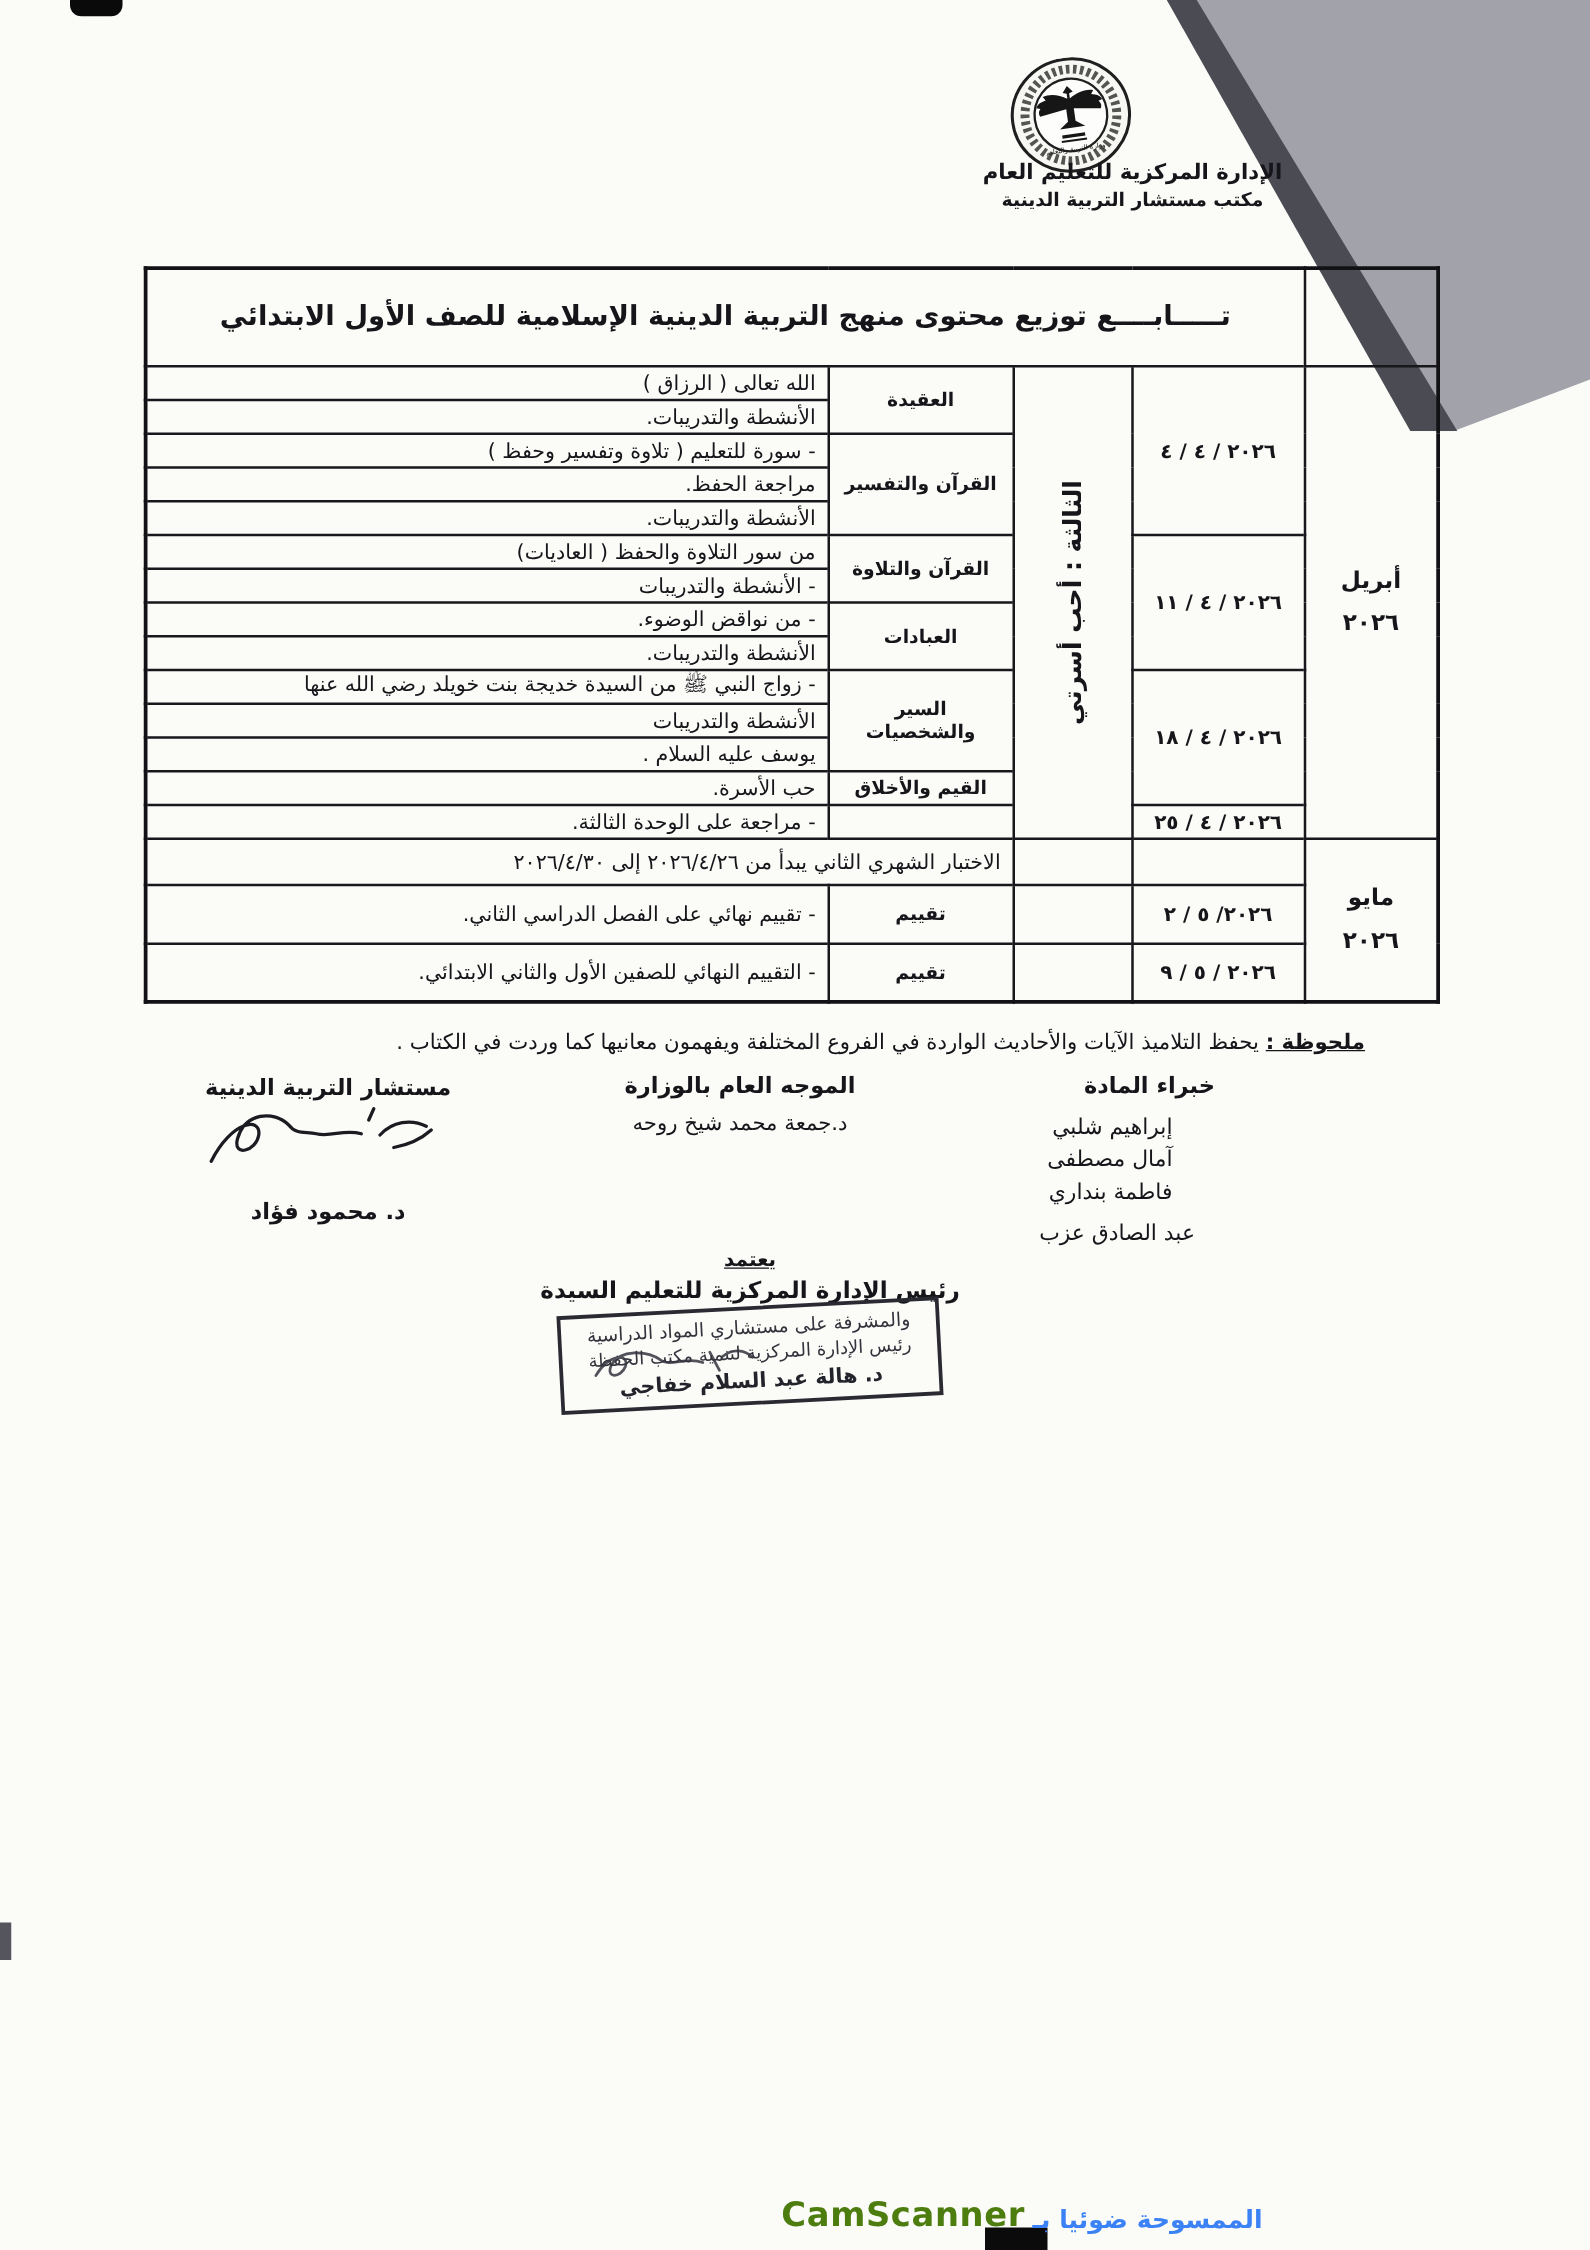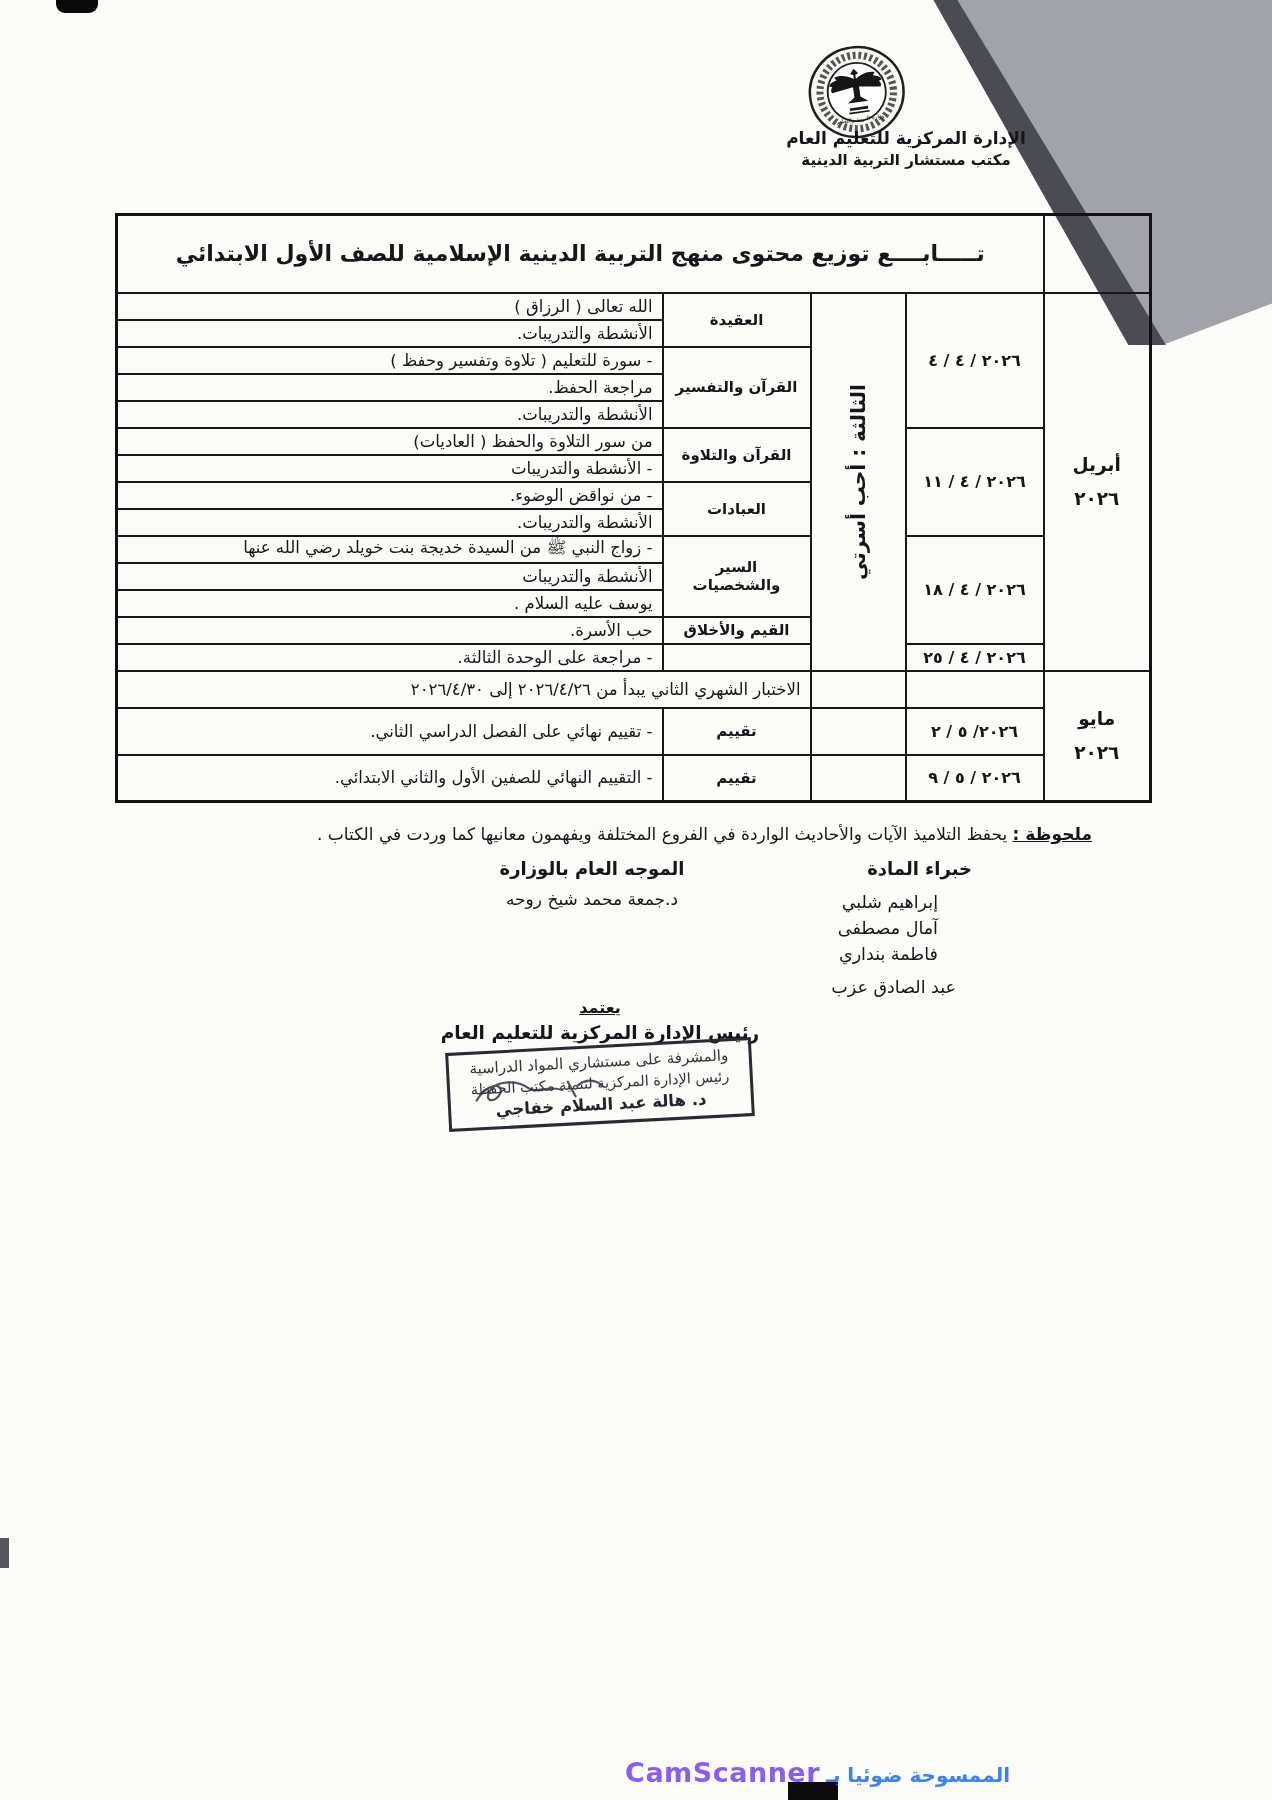--- a/index.html
+++ b/index.html
@@ -66,21 +66,21 @@
   .stamp-box { position:relative; margin:2px auto 0; width:306px; border:3px solid #2a2a33;
       transform:rotate(-3deg); padding:5px 8px 7px; color:#33333c; }
   .stamp-box .s1 { font-size:15px; }
   .stamp-box .s2 { font-size:14.5px; margin-top:4px; }
   .stamp-box .s3 { font-size:16.5px; font-weight:bold; margin-top:4px; color:#23232b; }
   .stamp-scribble { position:absolute; left:18px; top:22px; pointer-events:none; }
 
   
   .scan-text { position:absolute; right:262px; top:1763px; font-size:20px; font-weight:bold; color:#3b82f6; }
   .camscanner { position:absolute; right:452px; top:1757px; font-size:27px; font-weight:bold;
-      color:#8b5cf6; letter-spacing:.5px; direction:ltr; font-family:"DejaVu Sans", sans-serif; }
+      color:#4d7c0f; letter-spacing:.5px; direction:ltr; font-family:"DejaVu Sans", sans-serif; }
 </style>
 </head>
 <body>
 
 <div class="page">
 
   <div class="corner-fold">
     <div class="gray"></div>
     <div class="dark"></div>
   </div>
@@ -196,39 +196,46 @@
       <td class="date">٢٠٢٦ / ٥ / ٩</td>
       <td></td>
       <td class="cat">تقييم</td>
       <td class="content">- التقييم النهائي للصفين الأول والثاني الابتدائي.</td>
     </tr>
   </tbody>
     </table>
 
   <div class="note"><span class="lbl">ملحوظة :</span><span> يحفظ التلاميذ الآيات والأحاديث الواردة في الفروع  المختلفة ويفهمون معانيها كما وردت في الكتاب .</span></div>
 
+  <div class="sig-advisor">
+    <div class="t">مستشار التربية الدينية</div>
+    <svg width="215" height="72" viewBox="0 0 215 72">
+      <path d="M14,48 C30,16 54,12 52,27 C50,40 31,45 35,30 C41,9 64,7 76,19 C82,27 90,24 98,26 C110,29 120,22 134,26 M140,15 L144,6 M149,27 C159,16 174,14 186,20 M190,23 C181,31 171,35 160,37" fill="none" stroke="#1b1b22" stroke-width="2.6" stroke-linecap="round"></path>
+    </svg>
+    <div class="n">د. محمود فؤاد</div>
+  </div>
 
   <div class="sig-inspector">
     <div class="t">الموجه العام  بالوزارة</div>
     <div class="n">د.جمعة محمد شيخ روحه</div>
   </div>
 
   <div class="sig-experts">
     <div class="t">خبراء المادة</div>
     <ul>
       <li>إبراهيم شلبي</li>
       <li>آمال مصطفى</li>
       <li>فاطمة بنداري</li>
       <li>عبد الصادق عزب</li>
     </ul>
   </div>
 
   <div class="approval">
     <div class="adopt">يعتمد</div>
-    <div class="chief">رئيس الإدارة المركزية للتعليم العام</div>
+    <div class="chief">رئيس الإدارة المركزية للتعليم السيدة</div>
     <div class="stamp-box">
       <div class="s1">والمشرفة على مستشاري المواد الدراسية</div>
       <div class="s2">رئيس الإدارة المركزية لتنمية مكتب الحفظة</div>
       <div class="s3">د. هالة عبد السلام خفاجي</div>
       <svg class="stamp-scribble" width="140" height="34" viewBox="0 0 140 34">
         <path d="M8,24 C20,6 36,8 32,18 C28,27 15,27 21,16 C29,4 50,6 60,14 C68,21 80,12 94,18 M100,10 l7,15 M110,14 c8,-6 18,-5 24,2" fill="none" stroke="#34343f" stroke-width="2.2" stroke-linecap="round" opacity="0.85"></path>
       </svg>
     </div>
   </div>
 

